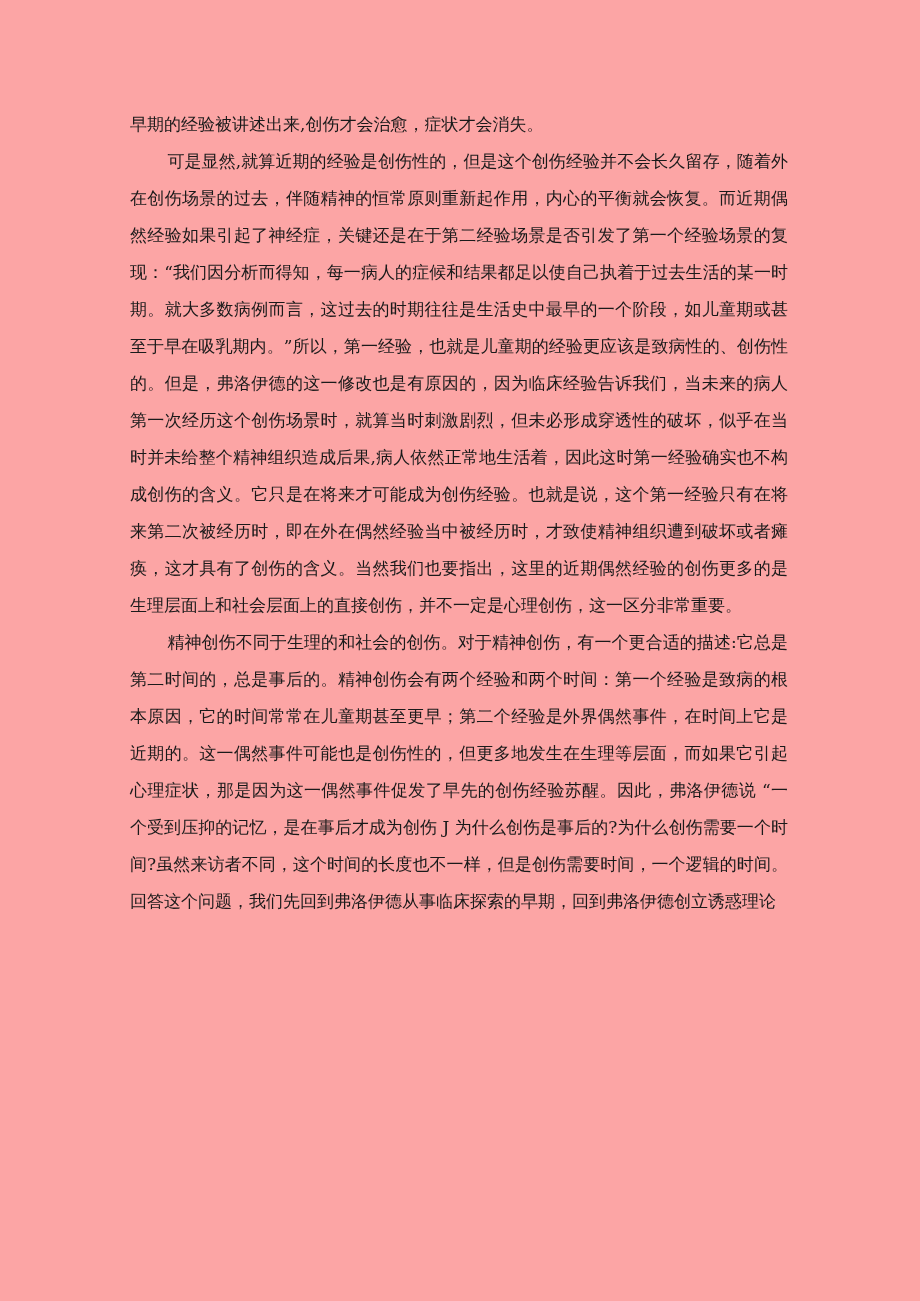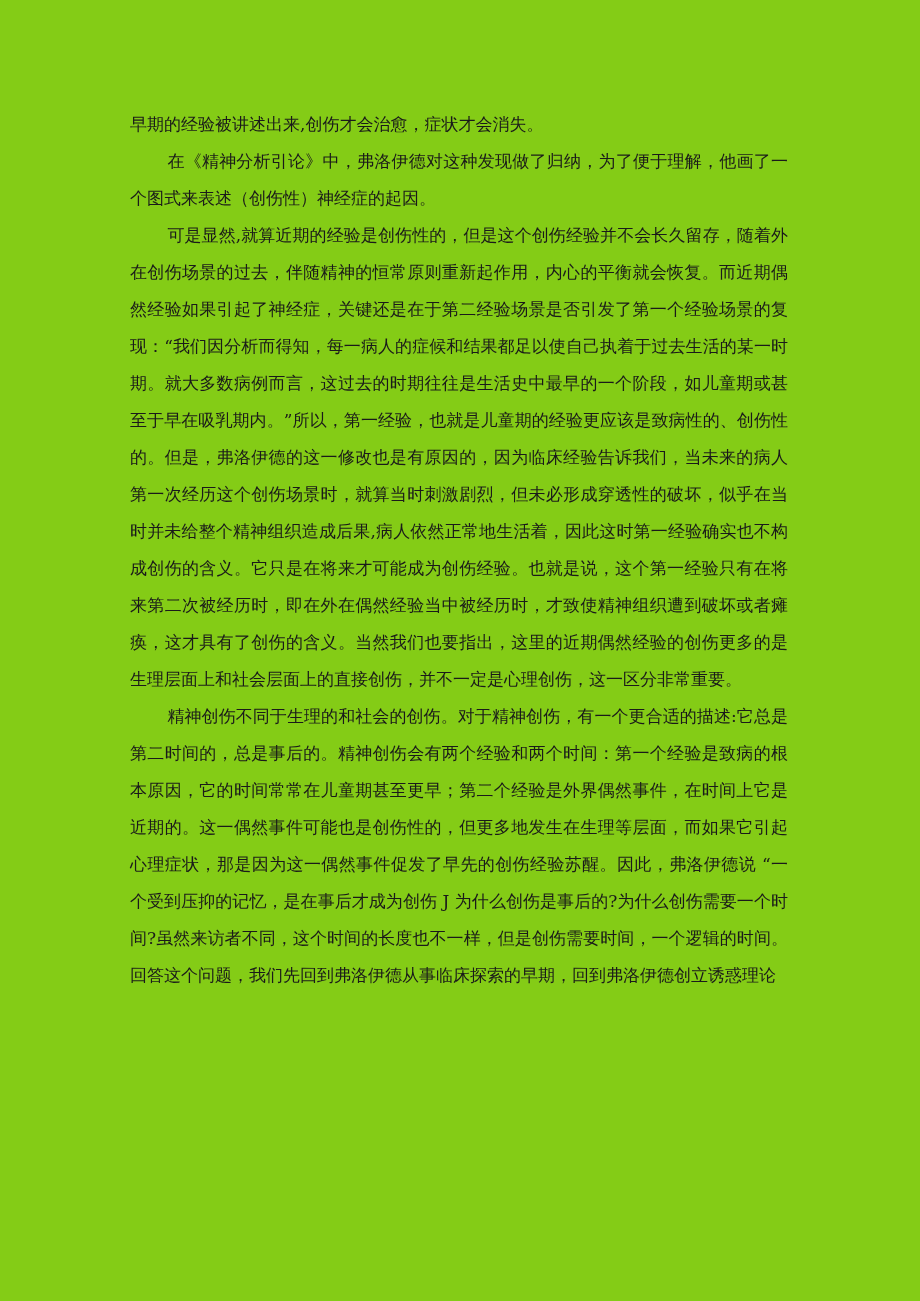--- a/index.html
+++ b/index.html
@@ -35,20 +35,19 @@
     margin: 0;
     padding: 0;
   }
   p.para.indent {
     text-indent: 2.2em;
   }
 </style>
 </head>
 <body>
 
-<div class="page" style="background: #84cc16;">
+<div class="page" style="background: #fca5a5;">
   <div class="text-block" style="color: rgb(26, 26, 26);">
       <p class="para">早期的经验被讲述出来,创伤才会治愈，症状才会消失。</p>
-      <p class="para indent">在《精神分析引论》中，弗洛伊德对这种发现做了归纳，为了便于理解，他画了一个图式来表述（创伤性）神经症的起因。</p>
       <p class="para indent">可是显然,就算近期的经验是创伤性的，但是这个创伤经验并不会长久留存，随着外在创伤场景的过去，伴随精神的恒常原则重新起作用，内心的平衡就会恢复。而近期偶然经验如果引起了神经症，关键还是在于第二经验场景是否引发了第一个经验场景的复现：“我们因分析而得知，每一病人的症候和结果都足以使自己执着于过去生活的某一时期。就大多数病例而言，这过去的时期往往是生活史中最早的一个阶段，如儿童期或甚至于早在吸乳期内。”所以，第一经验，也就是儿童期的经验更应该是致病性的、创伤性的。但是，弗洛伊德的这一修改也是有原因的，因为临床经验告诉我们，当未来的病人第一次经历这个创伤场景时，就算当时刺激剧烈，但未必形成穿透性的破坏，似乎在当时并未给整个精神组织造成后果,病人依然正常地生活着，因此这时第一经验确实也不构成创伤的含义。它只是在将来才可能成为创伤经验。也就是说，这个第一经验只有在将来第二次被经历时，即在外在偶然经验当中被经历时，才致使精神组织遭到破坏或者瘫痪，这才具有了创伤的含义。当然我们也要指出，这里的近期偶然经验的创伤更多的是生理层面上和社会层面上的直接创伤，并不一定是心理创伤，这一区分非常重要。</p>
       <p class="para indent">精神创伤不同于生理的和社会的创伤。对于精神创伤，有一个更合适的描述:它总是第二时间的，总是事后的。精神创伤会有两个经验和两个时间：第一个经验是致病的根本原因，它的时间常常在儿童期甚至更早；第二个经验是外界偶然事件，在时间上它是近期的。这一偶然事件可能也是创伤性的，但更多地发生在生理等层面，而如果它引起心理症状，那是因为这一偶然事件促发了早先的创伤经验苏醒。因此，弗洛伊德说 “一个受到压抑的记忆，是在事后才成为创伤 J 为什么创伤是事后的?为什么创伤需要一个时间?虽然来访者不同，这个时间的长度也不一样，但是创伤需要时间，一个逻辑的时间。回答这个问题，我们先回到弗洛伊德从事临床探索的早期，回到弗洛伊德创立诱惑理论</p>
     </div>
 </div>
 
 </body></html>

